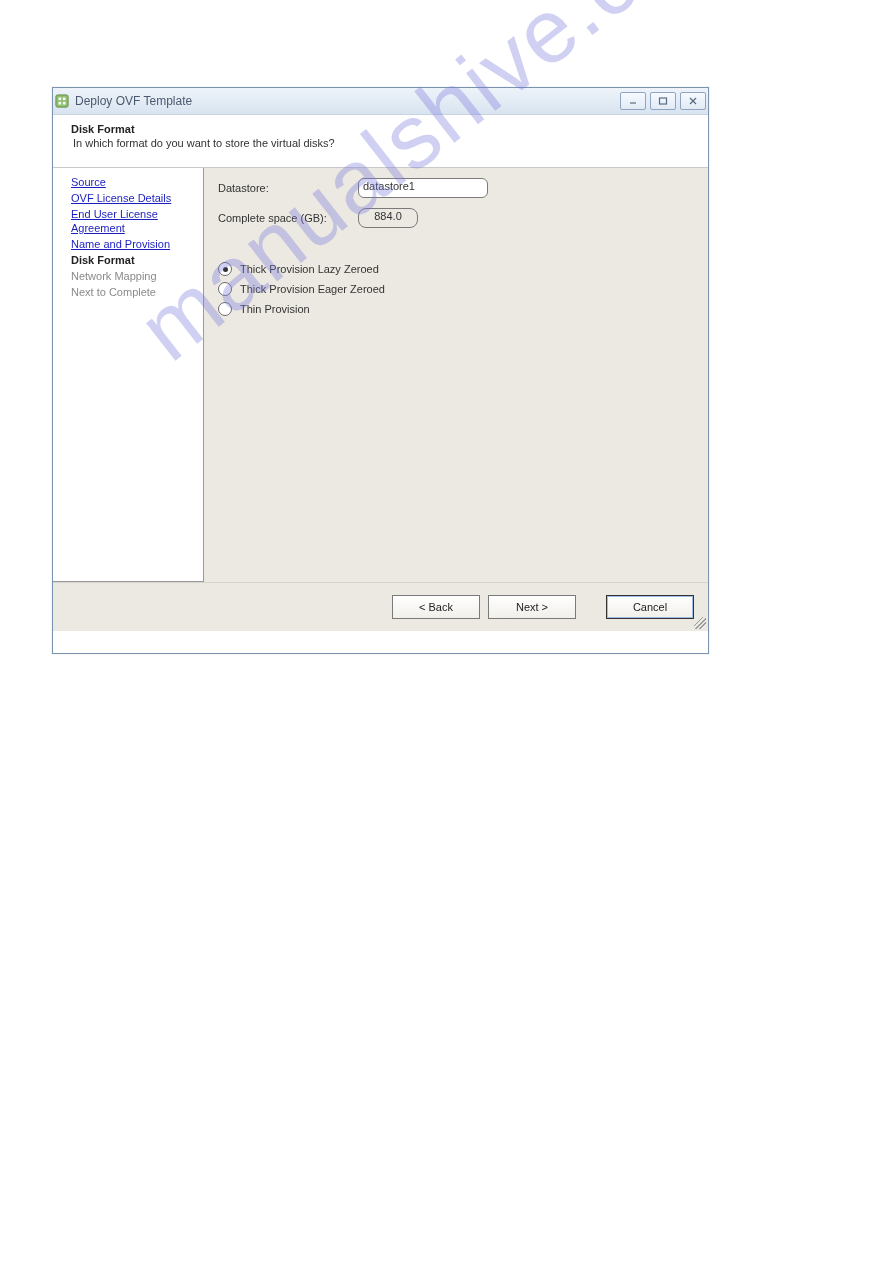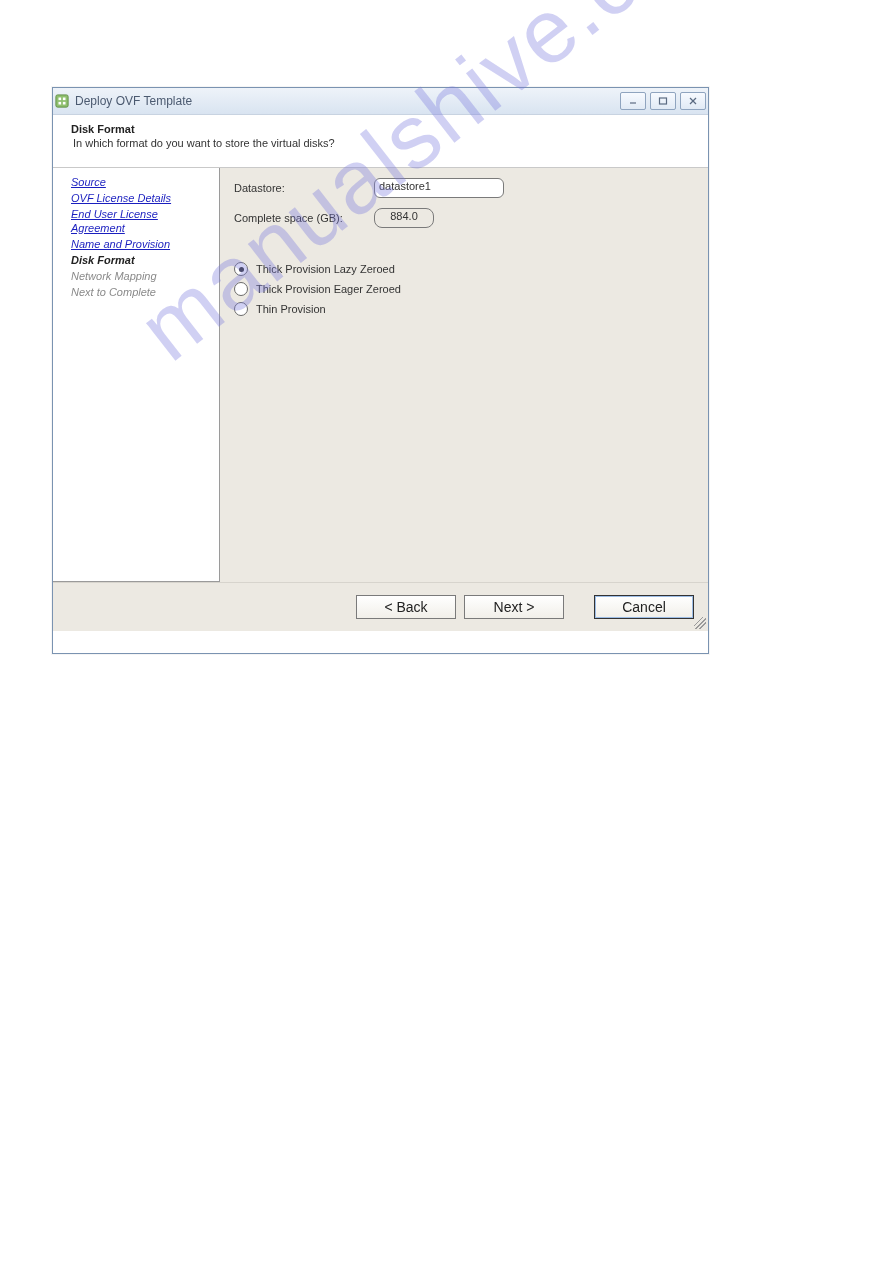--- a/index.html
+++ b/index.html
@@ -90,22 +90,21 @@
     border-top: 1px solid #c9c9c9;
     height: 414px;
   }
 
   .sidebar {
     width: 150px;
     border: 1px solid #9a9a9a;
     border-top: none;
     border-left: none;
     background: #ffffff;
-    padding: 6px 16px 6px 0;
-    font-style: italic;
+    padding: 6px 0 6px 0;
   }
 
   .sidebar-item {
     padding: 1px 0 1px 18px;
     font-size: 11px;
     line-height: 14px;
   }
 
   .sidebar-item.link {
     color: #1a1fbf;
@@ -201,27 +200,27 @@
     padding: 0 14px;
     gap: 8px;
     position: relative;
   }
 
   .btn {
     min-width: 62px;
     height: 22px;
     border: 1px solid #7a7a7a;
     background: linear-gradient(#ffffff, #f1efe9);
-    font-size: 14px;
+    font-size: 11px;
     color: #222;
     cursor: pointer;
     display: flex;
     align-items: center;
     justify-content: center;
-    padding: 0 18px;
+    padding: 0 12px;
   }
 
   .btn.default {
     border: 1px solid #333;
     box-shadow: inset 0 0 0 1px #9dbde5;
   }
 
   .resize-grip {
     position: absolute;
     right: 2px;

